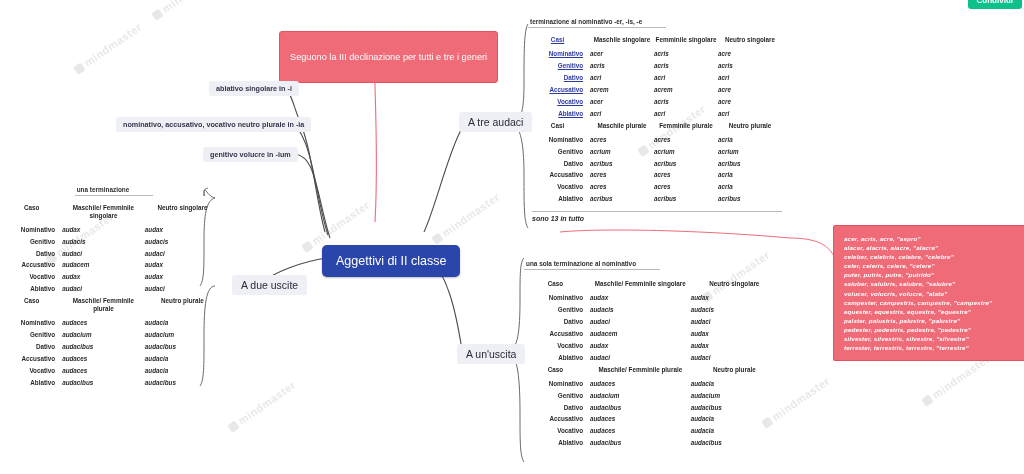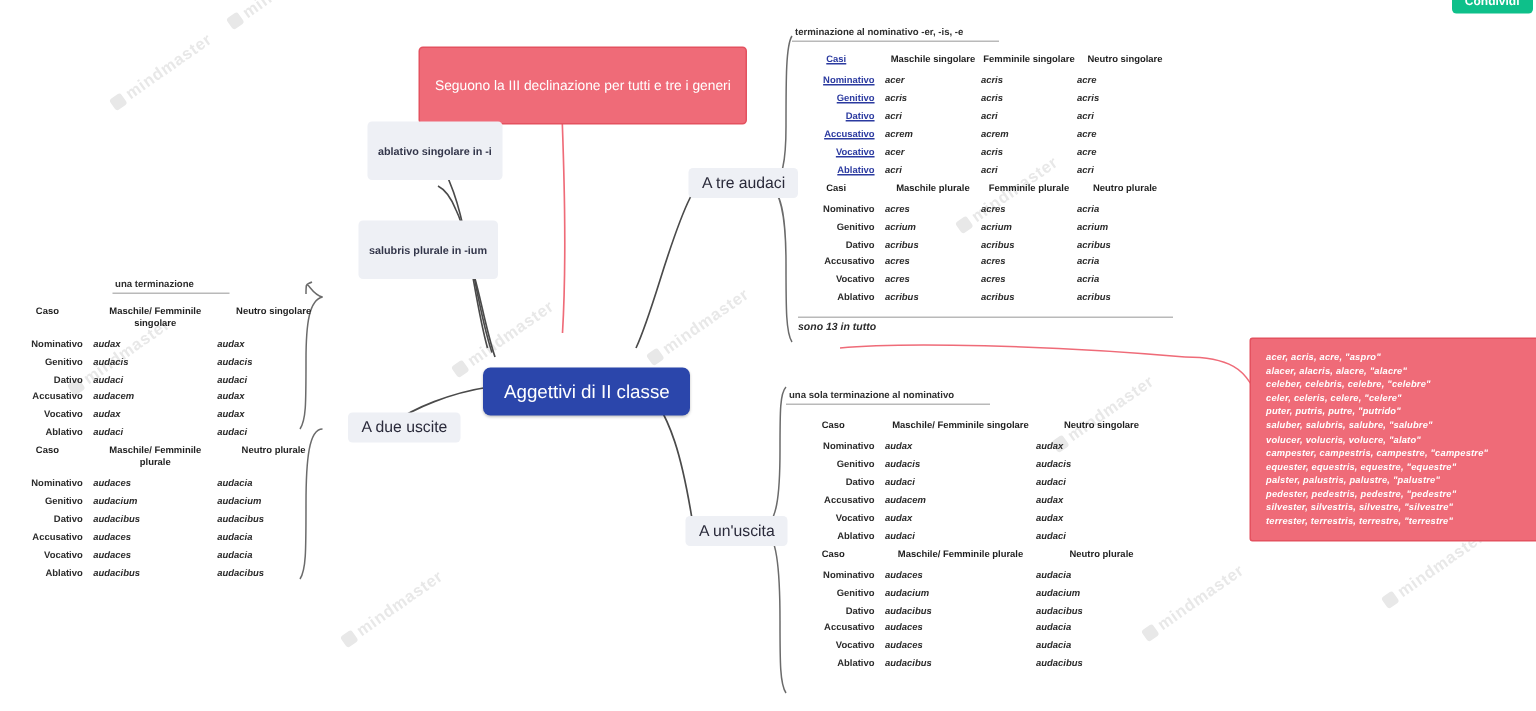--- a/index.html
+++ b/index.html
@@ -25,21 +25,21 @@
     position:absolute;background:#2b46ab;border-radius:5px;
     color:#fff;font-size:12.5px;padding:9px 14px;white-space:nowrap;
     box-shadow:0 1px 2px rgba(0,0,0,.25);
     margin-top:23px;
   }
   
   .chip{
     position:absolute;background:#eef0f5;border-radius:3px;
     padding:4px 9px;font-size:10.5px;color:#2a2a3a;white-space:nowrap;
   }
-  .chip.small{font-size:7.2px;padding:15px 7px;color:#33364a;font-weight:600;margin-left:36px;}
+  .chip.small{font-size:7.2px;padding:3px 7px;color:#33364a;font-weight:600;}
   
   .callout{
     position:absolute;background:#ef6b78;border:1px solid #e4515f;
     border-radius:3px;color:#fff;font-size:9.2px;padding:20px 10px;white-space:nowrap;
   }
   
   .pinkbox{
     position:absolute;background:#ef6b78;border:1px solid #e4515f;
     border-radius:2px;padding:8px 10px;
   }
@@ -107,21 +107,22 @@
     <path d="M560 232 C 600 228, 700 230, 790 238" fill="none" stroke="#ef6b78" stroke-width="1"></path>
   </svg>
 
   <div class="greenbtn" style="right:2px;top:-8px;">Condividi</div>
 
   <div class="callout" style="left:279px;top:31px;">Seguono la III declinazione per tutti e tre i generi</div>
 
   <div class="central" style="left:322px;top:222px;">Aggettivi di II classe</div>
 
   <div class="chip small" style="left:209px;top:81px;">ablativo singolare in -i</div>
-  <div class="chip small" style="left:203px;top:147px;">salubris plurale in -ium</div>
+  <div class="chip small" style="left:116px;top:117px;">nominativo, accusativo, vocativo neutro plurale in -ia</div>
+  <div class="chip small" style="left:203px;top:147px;">genitivo volucre in -ium</div>
 
   <div class="chip" style="left:459px;top:112px;">A tre audaci</div>
   <div class="chip" style="left:232px;top:275px;">A due uscite</div>
   <div class="chip" style="left:457px;top:344px;">A un'uscita</div>
 
   <div class="tbl" style="left:8px;top:178px;width:212px;">
     <div style="text-align:center;">
       <span class="caption">una terminazione</span>
     </div>
     <table style="width:212px;margin-top:6px;">

